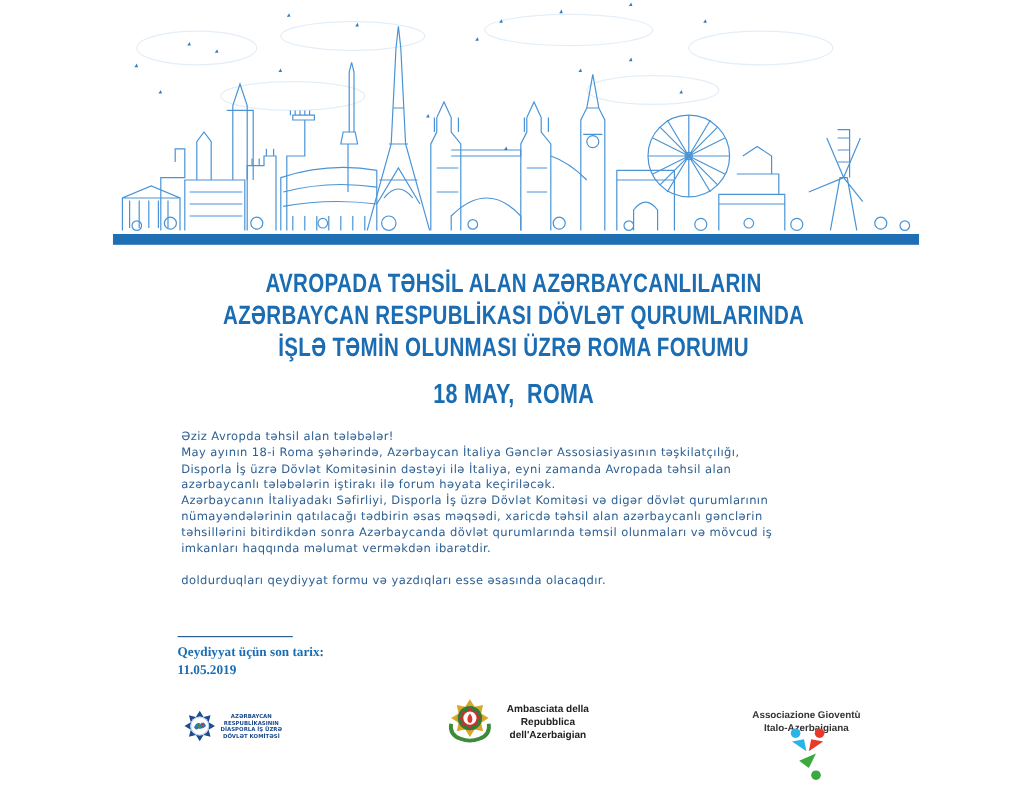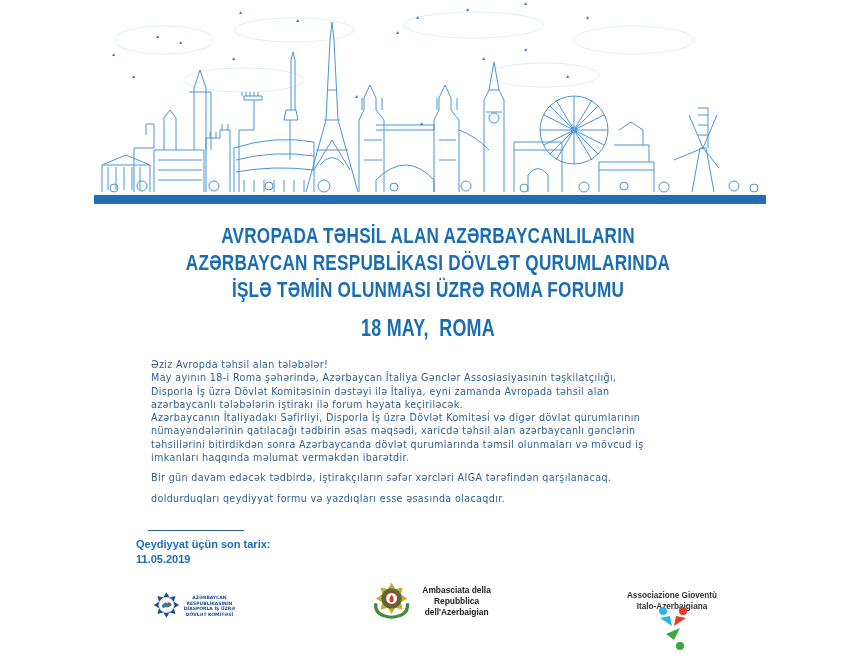--- a/index.html
+++ b/index.html
@@ -22,22 +22,22 @@
       position: absolute; left: 151px; top: 358px; width: 580px;
       color: #2c5f93; font-family: "DejaVu Sans", sans-serif;
       font-size: 9.6px; line-height: 13.3px; letter-spacing: 0.35px;
     }
     .body-text p { margin: 0; }
     .body-text .gap { height: 7px; }
 
     .divider { position: absolute; left: 148px; top: 530px; width: 96px; height: 1px; background: #2c5f93; }
 
     .deadline {
-      position: absolute; left: 136px; top: 537px;
-      color: #1a6db3; font-family: Liberation Sans, sans-serif; font-weight: bold;
+      position: absolute; left: 148px; top: 537px;
+      color: #1a6db3; font-family: Liberation Serif, serif; font-weight: bold;
       font-size: 11px; line-height: 15px;
     }
 
     .logo { position: absolute; display: flex; flex-direction: row; align-items: center; }
     .logo-dispora { left: 150px; top: 580px; width: 86px; }
     .logo-dispora .cap { font-size: 4.5px; line-height: 5.5px; color: #1d4b8f; text-align: center; font-weight: bold; margin-top: 2px; }
     .logo-embassy { left: 372px; top: 575px; width: 130px; }
     .logo-embassy .cap { font-family: "Liberation Sans", sans-serif; font-size: 8.4px; line-height: 11px; color: #222; text-align: center; font-weight: bold; margin-top: 2px; }
     .logo-aiga { left: 612px; top: 590px; width: 120px; flex-direction: column; align-items: center; }
     .logo-aiga .cap { font-family: "Liberation Sans", sans-serif; font-size: 8.2px; line-height: 11px; color: #333; text-align: center; font-weight: bold; }
@@ -145,21 +145,20 @@
 <div class="body-text">
   <p>Əziz Avropda təhsil alan tələbələr!</p>
   <p>May ayının 18-i Roma şəhərində, Azərbaycan İtaliya Gənclər Assosiasiyasının təşkilatçılığı,</p>
   <p>Disporla İş üzrə Dövlət Komitəsinin dəstəyi ilə İtaliya, eyni zamanda Avropada təhsil alan</p>
   <p>azərbaycanlı tələbələrin iştirakı ilə forum həyata keçiriləcək.</p>
   <p>Azərbaycanın İtaliyadakı Səfirliyi, Disporla İş üzrə Dövlət Komitəsi və digər dövlət qurumlarının</p>
   <p>nümayəndələrinin qatılacağı tədbirin əsas məqsədi, xaricdə təhsil alan azərbaycanlı gənclərin</p>
   <p>təhsillərini bitirdikdən sonra Azərbaycanda dövlət qurumlarında təmsil olunmaları və mövcud iş</p>
   <p>imkanları haqqında məlumat verməkdən ibarətdir.</p>
   <div class="gap"></div>
-  <p>Bir gün davam edəcək tədbirdə, iştirakçıların səfər xərcləri AIGA tərəfindən qarşılanacaq.</p>
   <div class="gap"></div>
   <p>doldurduqları qeydiyyat formu və yazdıqları esse əsasında olacaqdır.</p>
 </div>
 
 <div class="divider"></div>
 
 <div class="deadline">
   <div>Qeydiyyat üçün son tarix:</div>
   <div>11.05.2019</div>
 </div>

